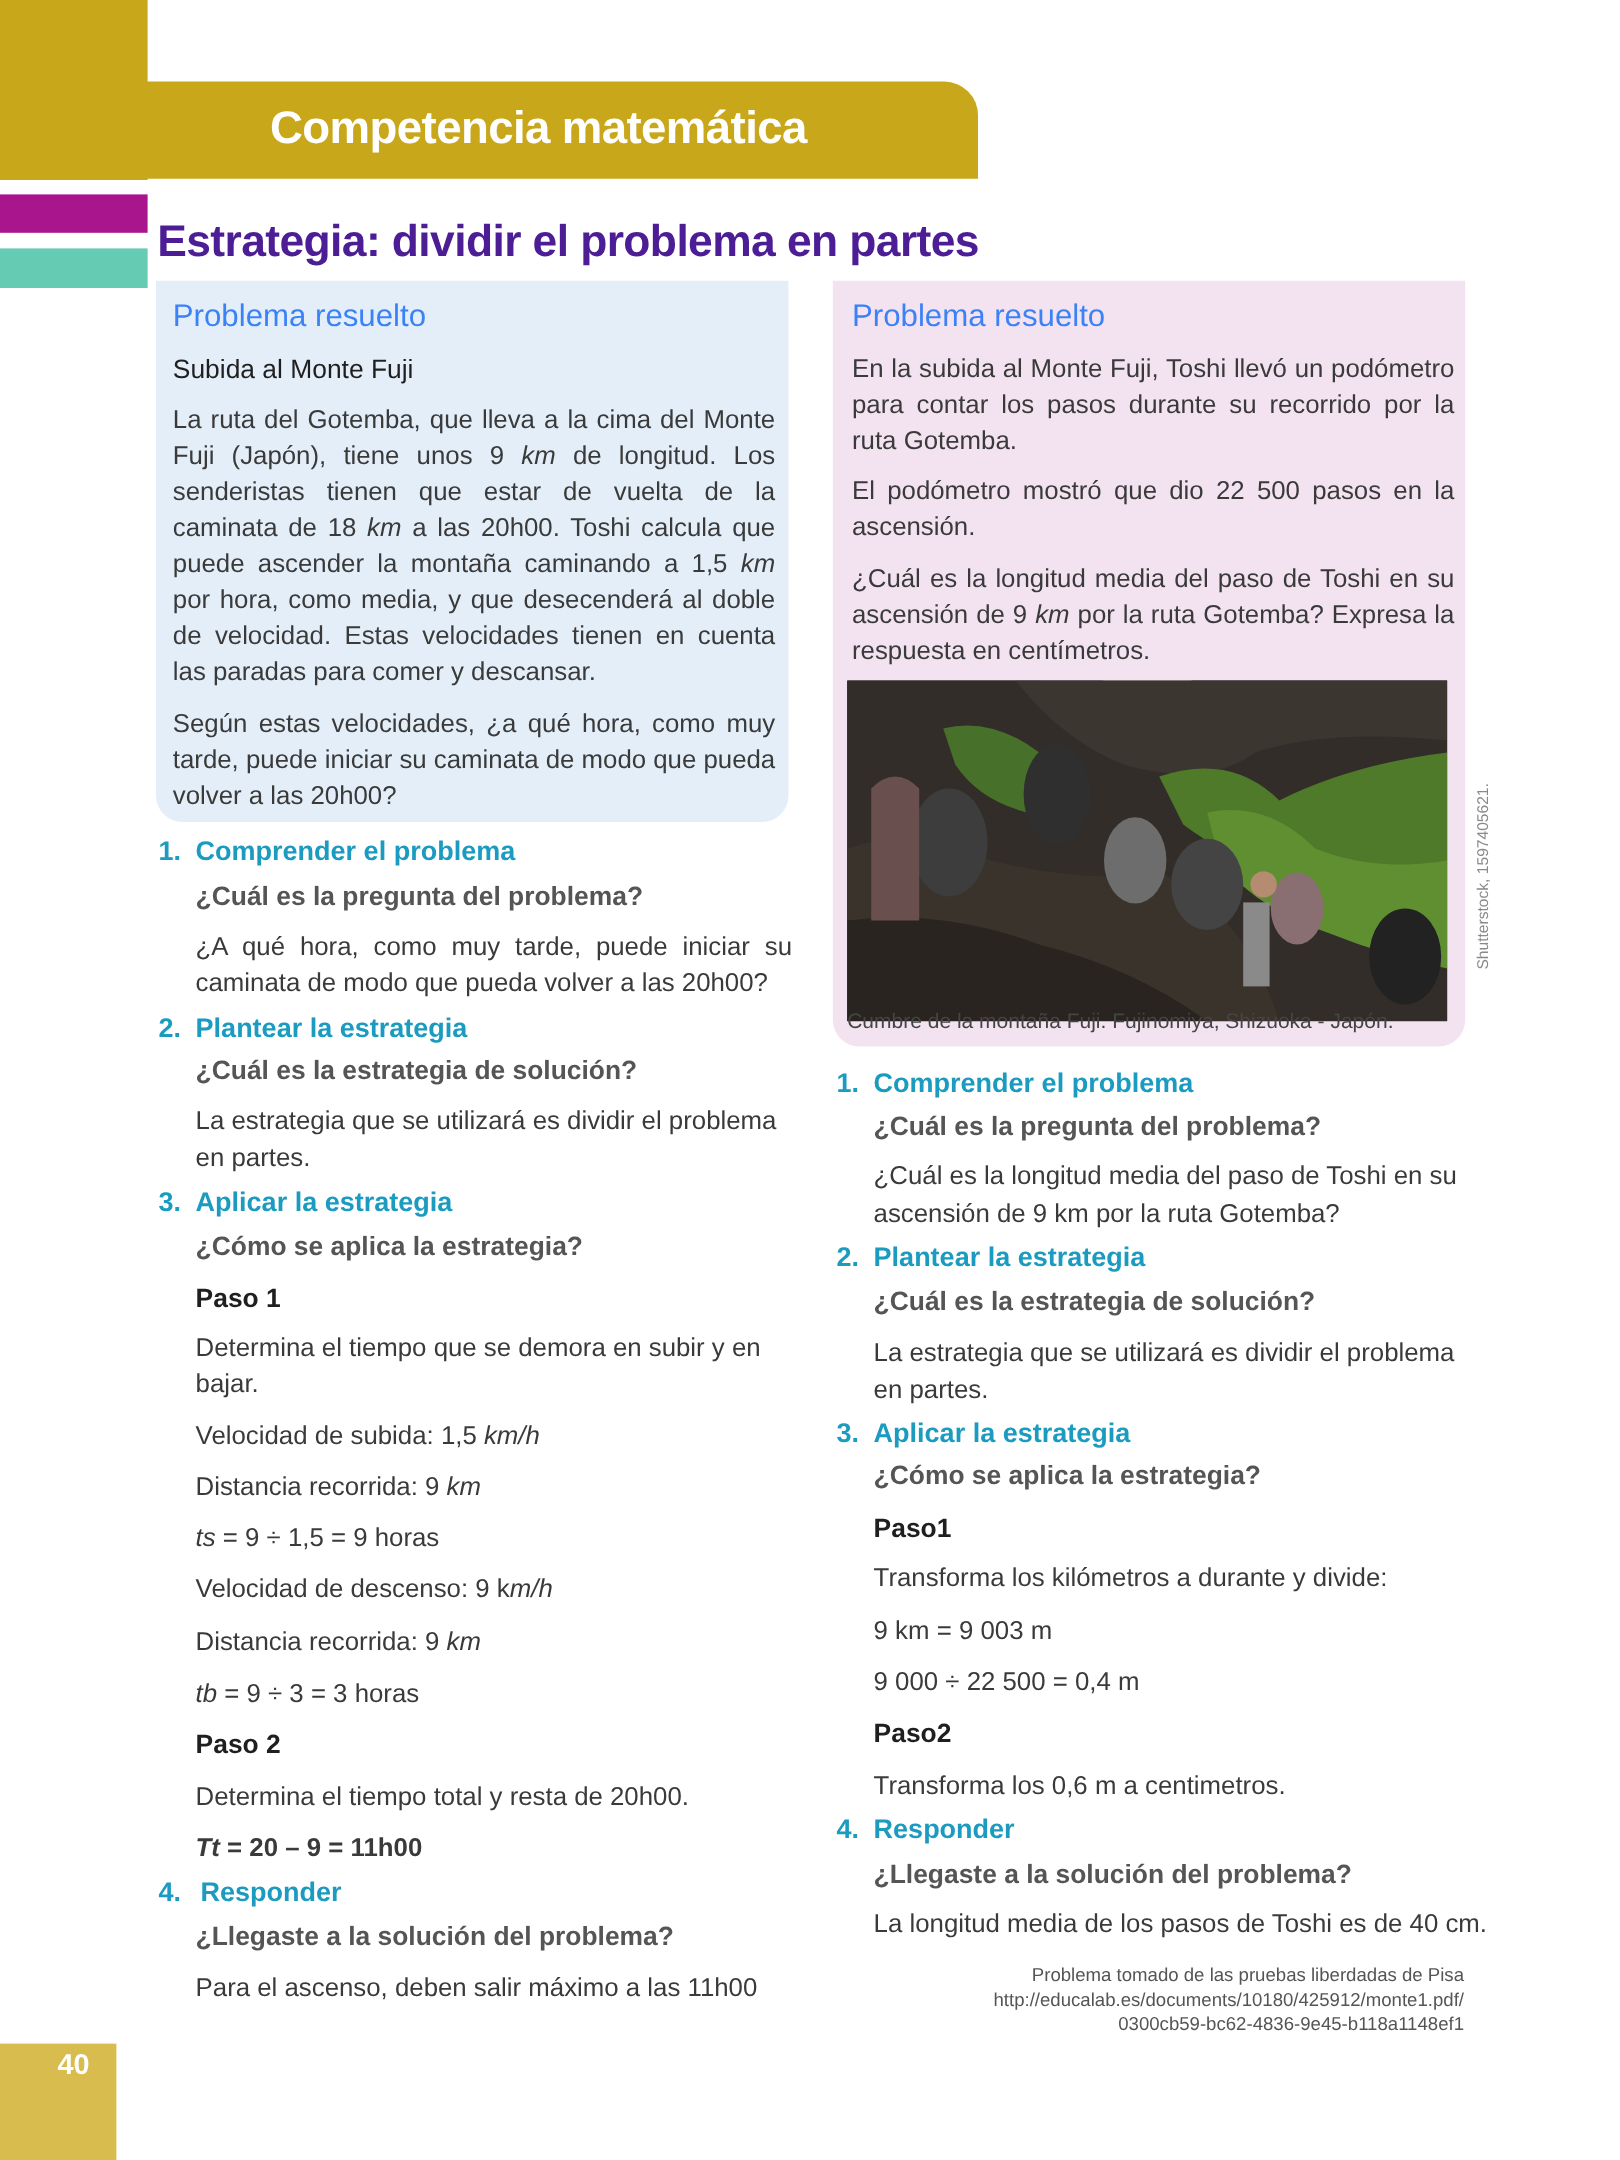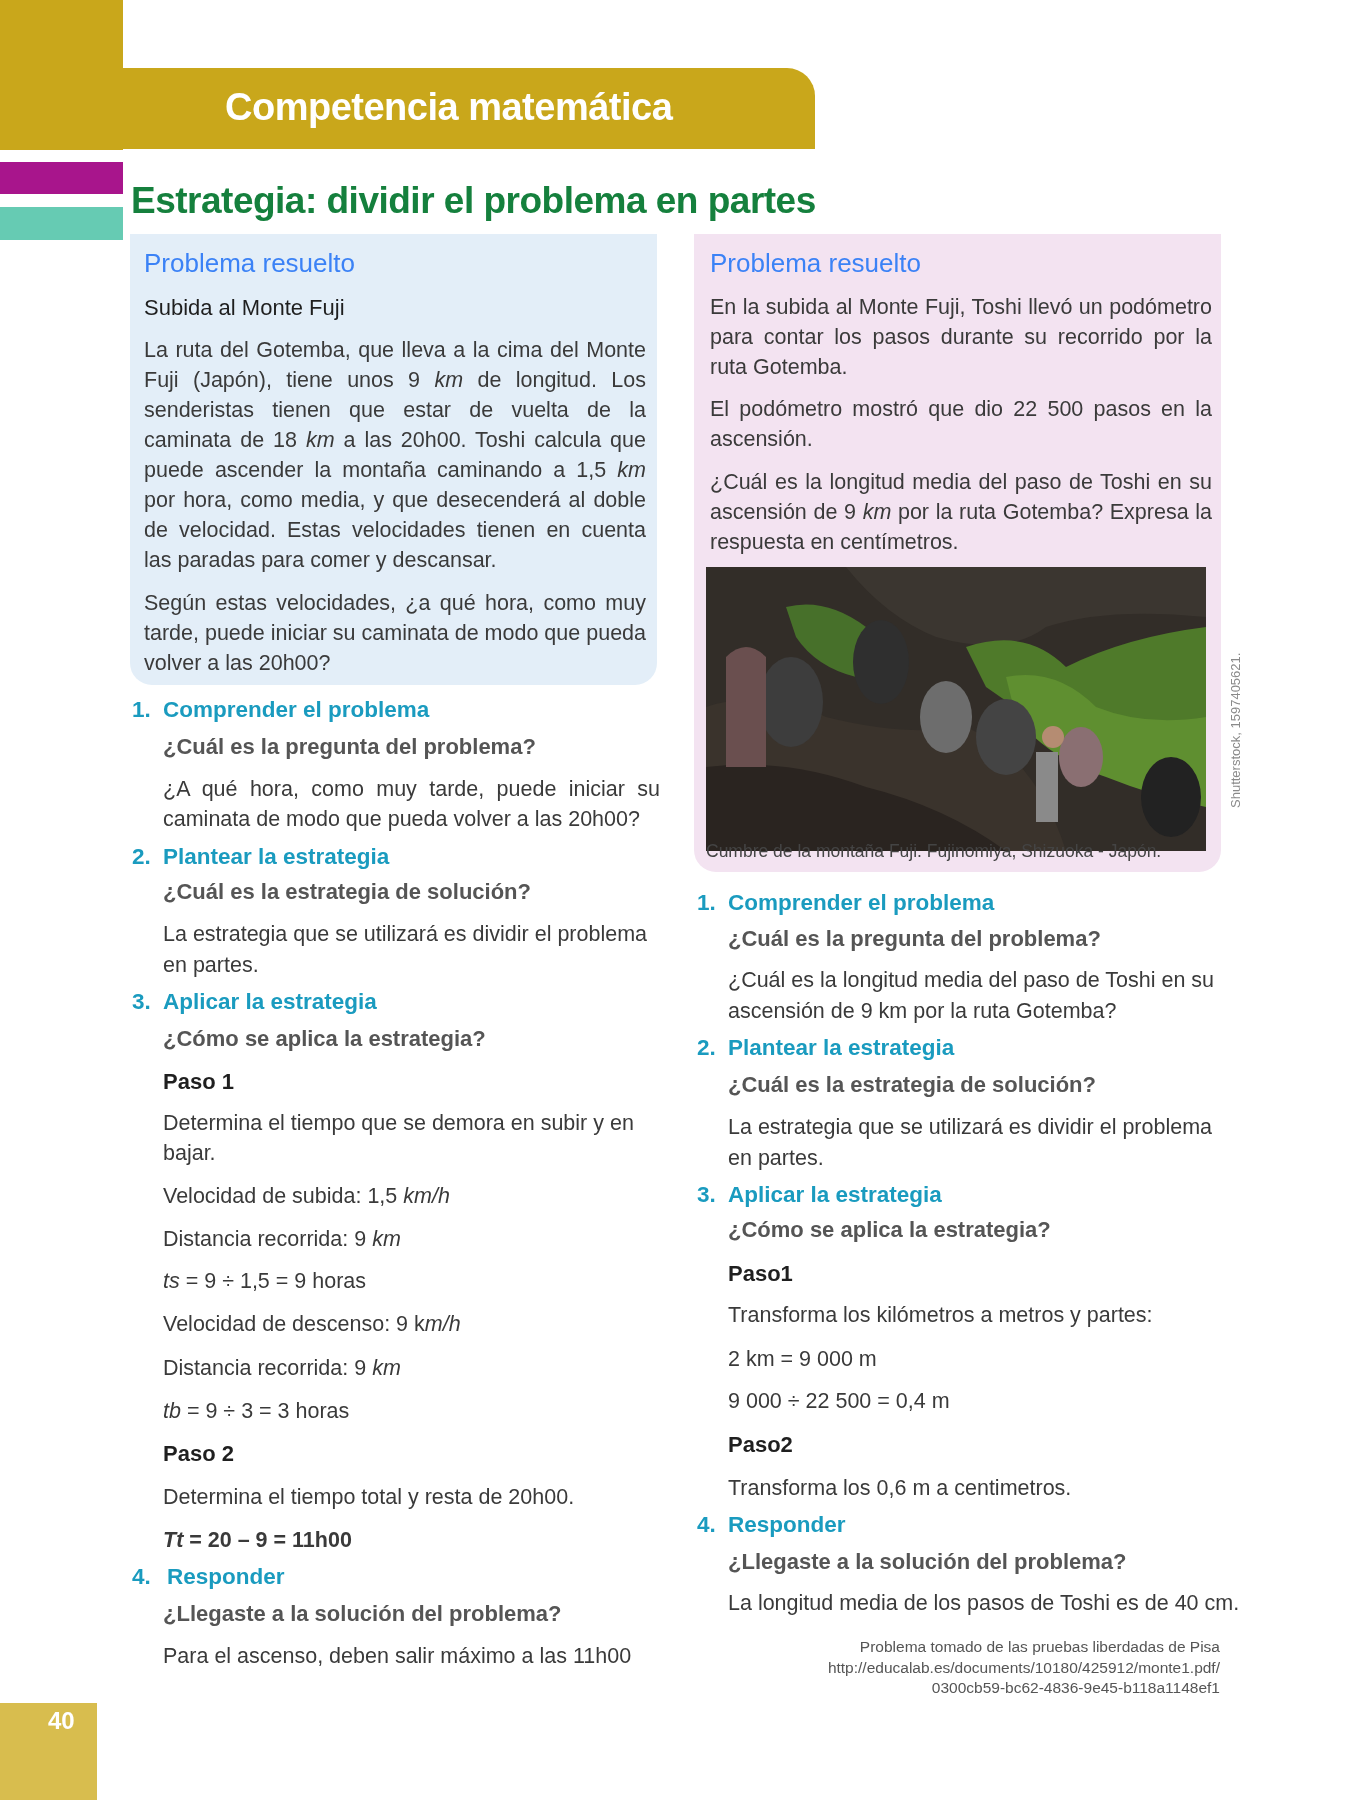--- a/index.html
+++ b/index.html
@@ -5,21 +5,21 @@
   * { box-sizing: border-box; margin: 0; padding: 0; }
   html, body { width: 1350px; height: 1800px; background: #ffffff; overflow: hidden; }
   body { position: relative; font-family: "Liberation Sans", "DejaVu Sans", sans-serif; color: #3a3a3a; }
 
   .abs { position: absolute; }
   .gold-vert { left: 0; top: 0; width: 123px; height: 150px; background: #c9a71b; }
   .gold-bar { left: 0; top: 68px; width: 815px; height: 81px; background: #c9a71b; border-top-right-radius: 28px; }
   .header-title { left: 225px; top: 86px; font-size: 38px; font-weight: bold; color: #ffffff; letter-spacing: -0.5px; white-space: nowrap; }
   .stripe-magenta { left: 0; top: 162px; width: 123px; height: 32px; background: #a8158c; }
   .stripe-teal { left: 0; top: 207px; width: 123px; height: 33px; background: #66cbb3; }
-  .page-title { left: 131px; top: 180px; font-size: 37px; font-weight: bold; color: #15803d; letter-spacing: -0.5px; white-space: nowrap; }
+  .page-title { left: 131px; top: 180px; font-size: 37px; font-weight: bold; color: #4c1d95; letter-spacing: -0.5px; white-space: nowrap; }
 
   .box-blue { left: 130px; top: 234px; width: 527px; height: 451px; background: #e3eef8; border-bottom-left-radius: 22px; border-bottom-right-radius: 22px; }
   .box-pink { left: 694px; top: 234px; width: 527px; height: 638px; background: #f3e3f1; border-bottom-left-radius: 22px; border-bottom-right-radius: 22px; }
 
   .orange-head { font-size: 26px; font-weight: normal; color: #3b82f6; white-space: nowrap; }
   .subhead { font-size: 22px; color: #1f1f1f; white-space: nowrap; }
 
   .para { font-size: 21.5px; line-height: 30px; color: #3a3a3a; text-align: justify; text-align-last: left; }
   .para em { font-style: italic; }
 
@@ -122,22 +122,22 @@
 <div class="abs line" style="left:728px; top:999px;">ascensión de 9 km por la ruta Gotemba?</div>
 
 <div class="abs sec-head" style="left:697px; top:1035px;"><span class="num">2.</span><span>Plantear la estrategia</span></div>
 <div class="abs q-head" style="left:728px; top:1072px;">¿Cuál es la estrategia de solución?</div>
 <div class="abs line" style="left:728px; top:1115px;">La estrategia que se utilizará es dividir el problema</div>
 <div class="abs line" style="left:728px; top:1146px;">en partes.</div>
 
 <div class="abs sec-head" style="left:697px; top:1182px;"><span class="num">3.</span><span>Aplicar la estrategia</span></div>
 <div class="abs q-head" style="left:728px; top:1217px;">¿Cómo se aplica la estrategia?</div>
 <div class="abs step-head" style="left:728px; top:1261px;">Paso1</div>
-<div class="abs line" style="left:728px; top:1303px;">Transforma los kilómetros a metros y partes:</div>
-<div class="abs line" style="left:728px; top:1347px;">2 km = 9 000 m</div>
+<div class="abs line" style="left:728px; top:1303px;">Transforma los kilómetros a durante y divide:</div>
+<div class="abs line" style="left:728px; top:1347px;">9 km = 9 003 m</div>
 <div class="abs line" style="left:728px; top:1389px;">9 000 ÷ 22 500 = 0,4 m</div>
 <div class="abs step-head" style="left:728px; top:1432px;">Paso2</div>
 <div class="abs line" style="left:728px; top:1476px;">Transforma los 0,6 m a centimetros.</div>
 
 <div class="abs sec-head" style="left:697px; top:1512px;"><span class="num">4.</span><span>Responder</span></div>
 <div class="abs q-head" style="left:728px; top:1549px;">¿Llegaste a la solución del problema?</div>
 <div class="abs line" style="left:728px; top:1591px;">La longitud media de los pasos de Toshi es de 40 cm.</div>
 
 <div class="abs source" style="top:1638px;">Problema tomado de las pruebas liberdadas de Pisa</div>
 <div class="abs source" style="top:1659px;">http://educalab.es/documents/10180/425912/monte1.pdf/</div>

